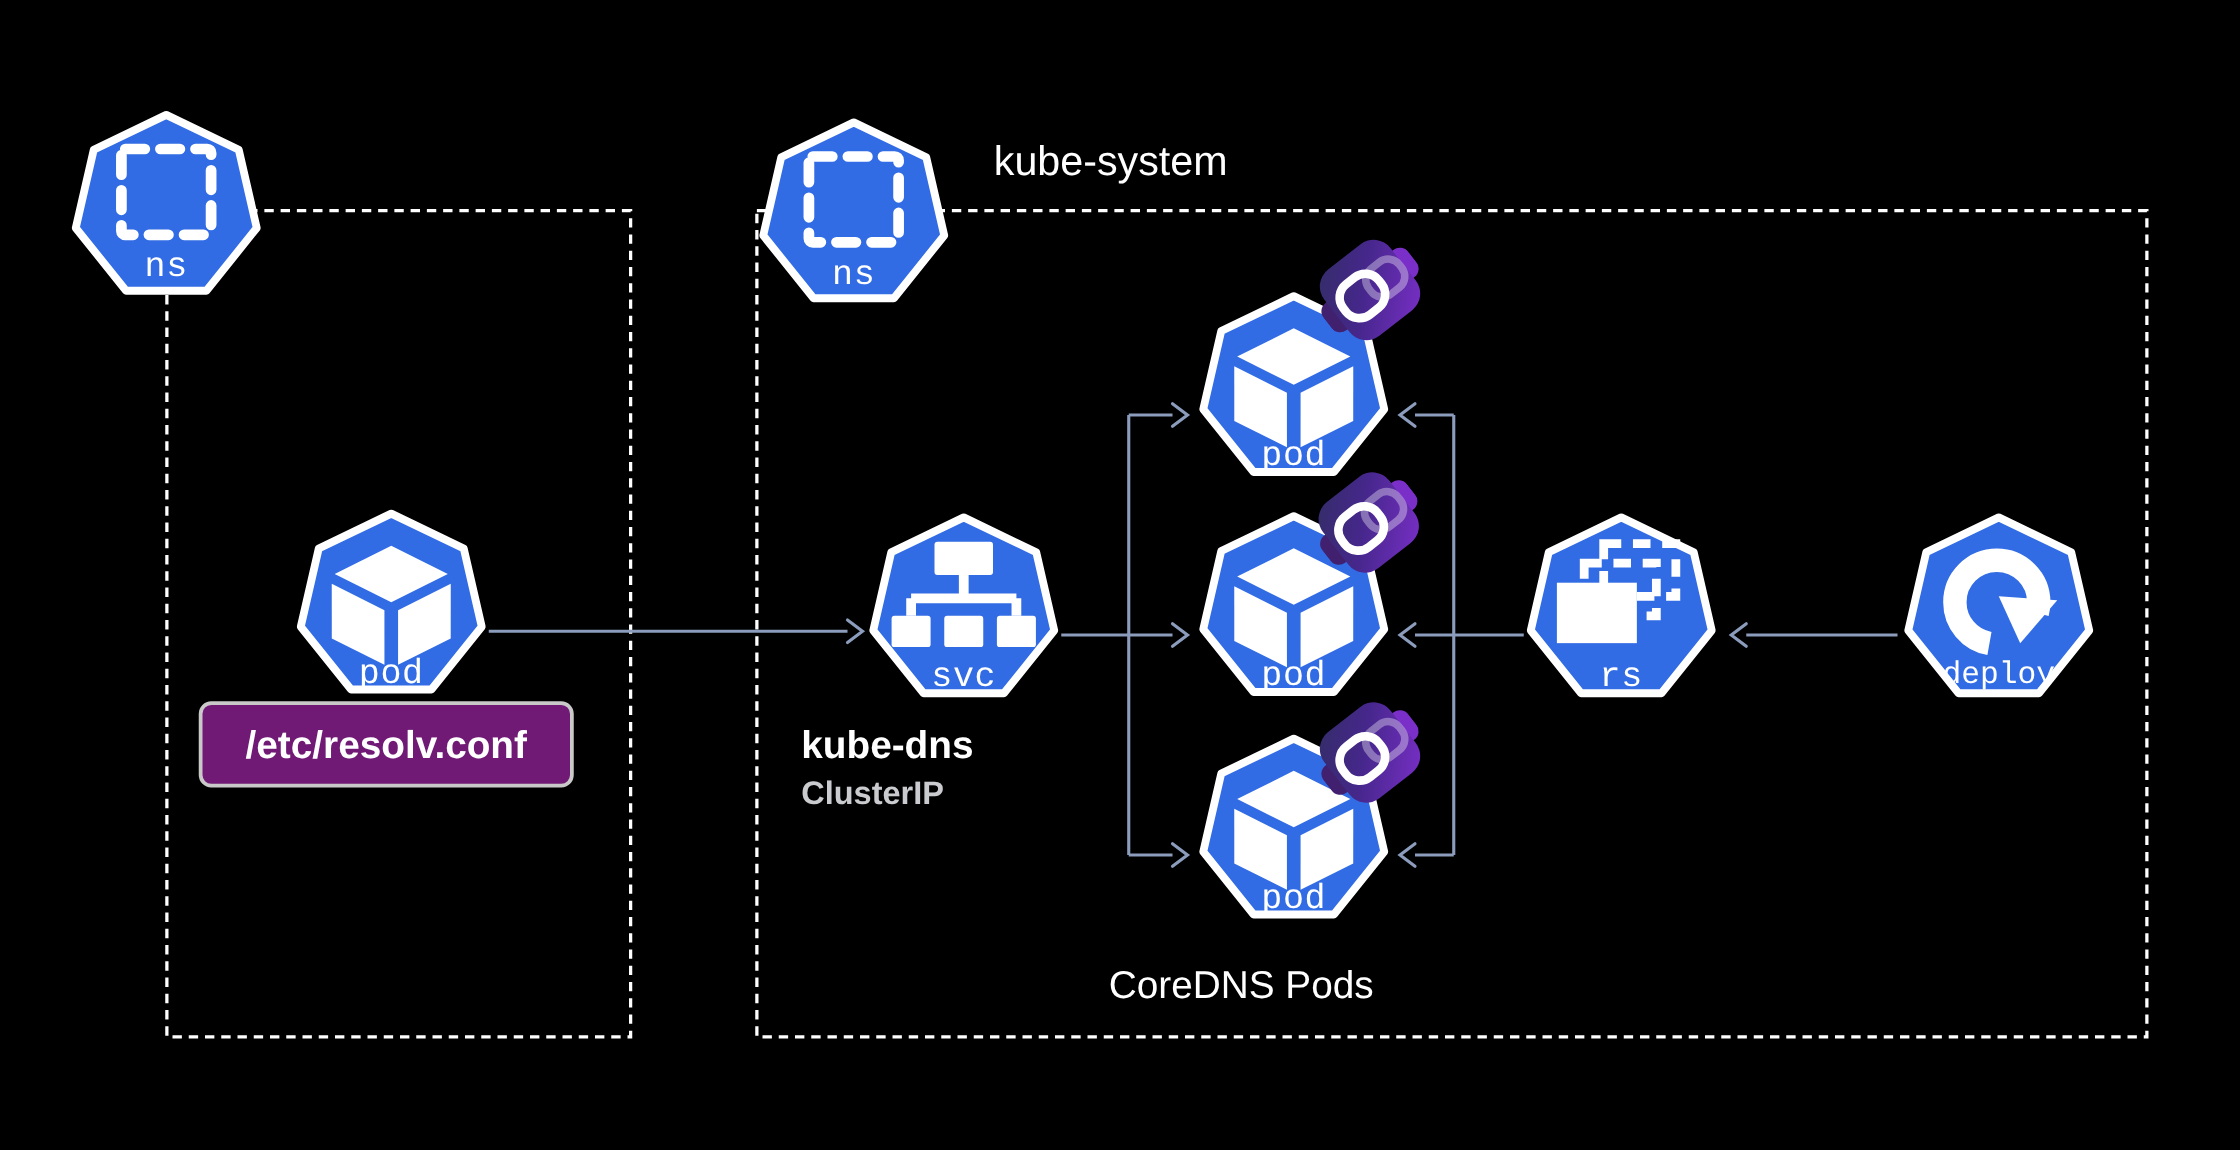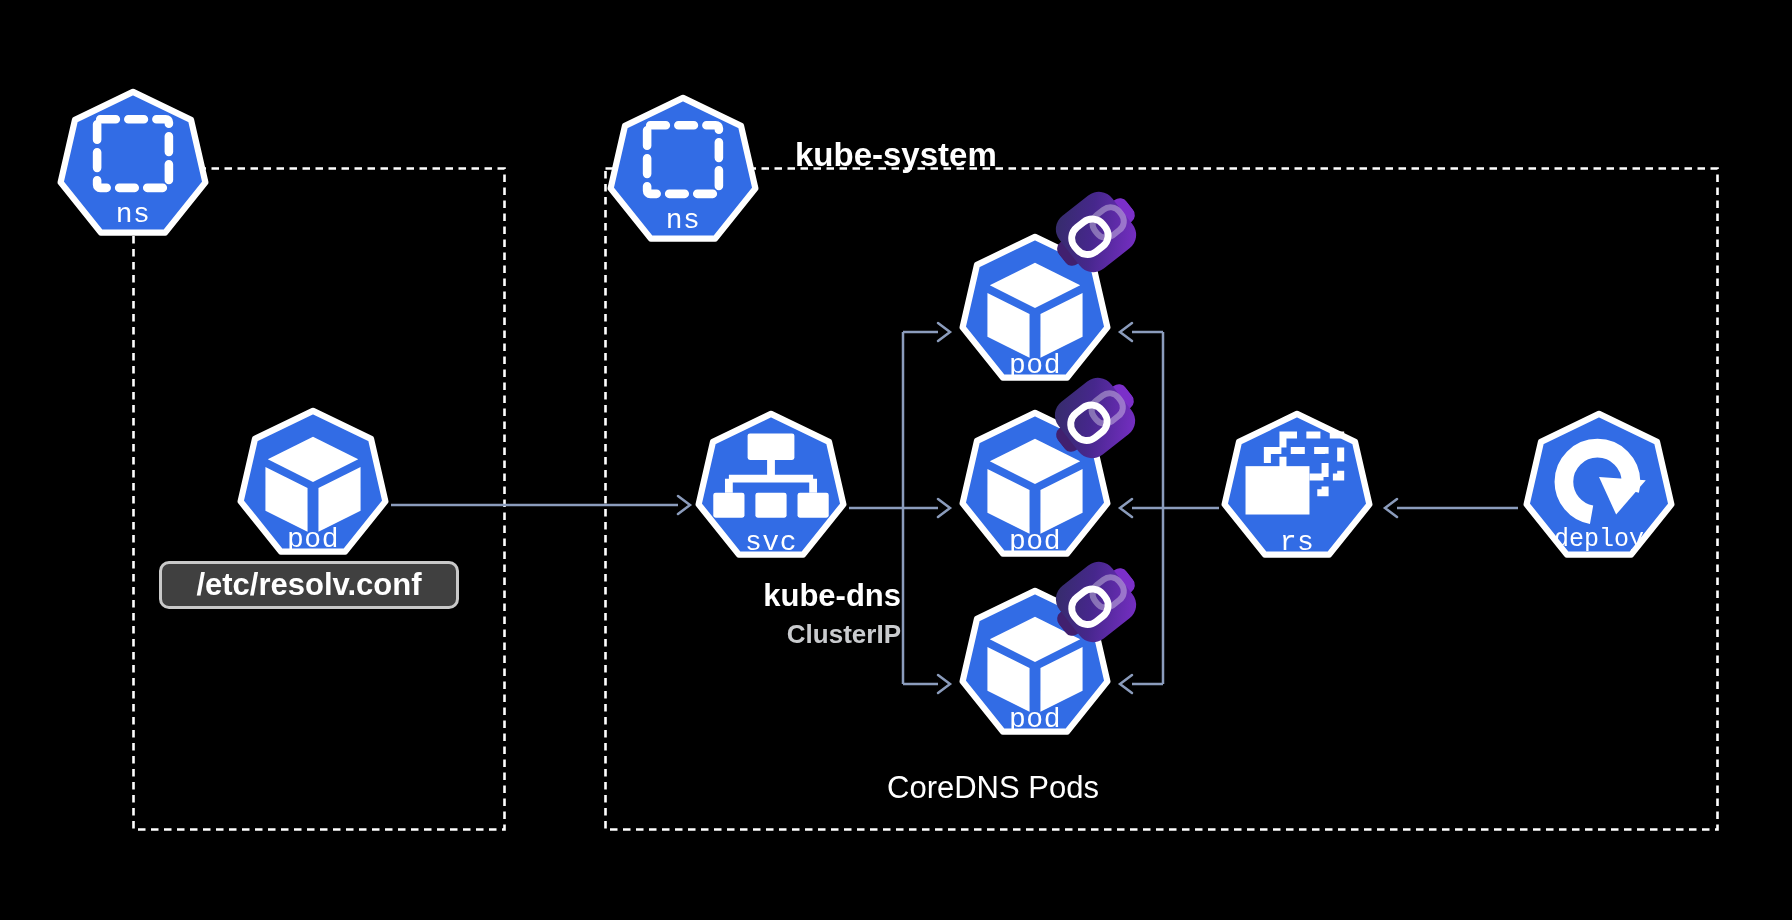--- a/index.html
+++ b/index.html
@@ -20,30 +20,30 @@
     color:#ffffff; font-size:28px; font-weight:400; letter-spacing:0.5px;
   }
   .klabel.small { font-size:25px; bottom:12px; letter-spacing:0; }
   .klabel.ns-l { bottom:14px; }
 
   .badge { position:absolute; width:86px; height:86px; transform:rotate(-38deg); z-index:5; }
   .badge svg { width:100%; height:100%; }
 
   .txt { position:absolute; color:#ffffff; z-index:4; }
   .t-othern { left:216px; top:78px; font-size:29px; line-height:38px; font-weight:400; }
-  .t-kubesys { left:795px; top:110px; font-size:33px; font-weight:700;margin-top:26px; }
-  .t-svcname { left:641px; top:578px; width:260px; text-align:right; }
+  .t-kubesys { left:795px; top:110px; font-size:33px; font-weight:400; }
+  .t-svcname { left:641px; top:578px; width:260px; text-align:left; }
   .t-svcname .nm { font-size:31px; font-weight:700; }
   .t-svcname .tp { font-size:26px; font-weight:700; color:#c9cbce; margin-top:5px; }
   .t-coredns { left:887px; top:770px; width:300px; font-size:31px; font-weight:400; }
 
   .resolv {
-    position:absolute; left:159px; top:561px; width:300px; height:48px;
+    position:absolute; left:159px; top:561px; width:300px; height:69px;
     box-sizing:border-box; border:3px solid #c9c9c9; border-radius:10px;
-    background:#404040; display:flex; align-items:center; justify-content:center;
+    background:#701a75; display:flex; align-items:center; justify-content:center;
     color:#fff; font-size:31px; font-weight:700; z-index:4;
   }
 </style>
 </head>
 <body>
 
 <div class="stage">
 
   <svg class="overlay" width="1792" height="920" viewBox="0 0 1792 920">
     <rect class="nsbox" x="133.5" y="168.5" width="371" height="661"></rect>

